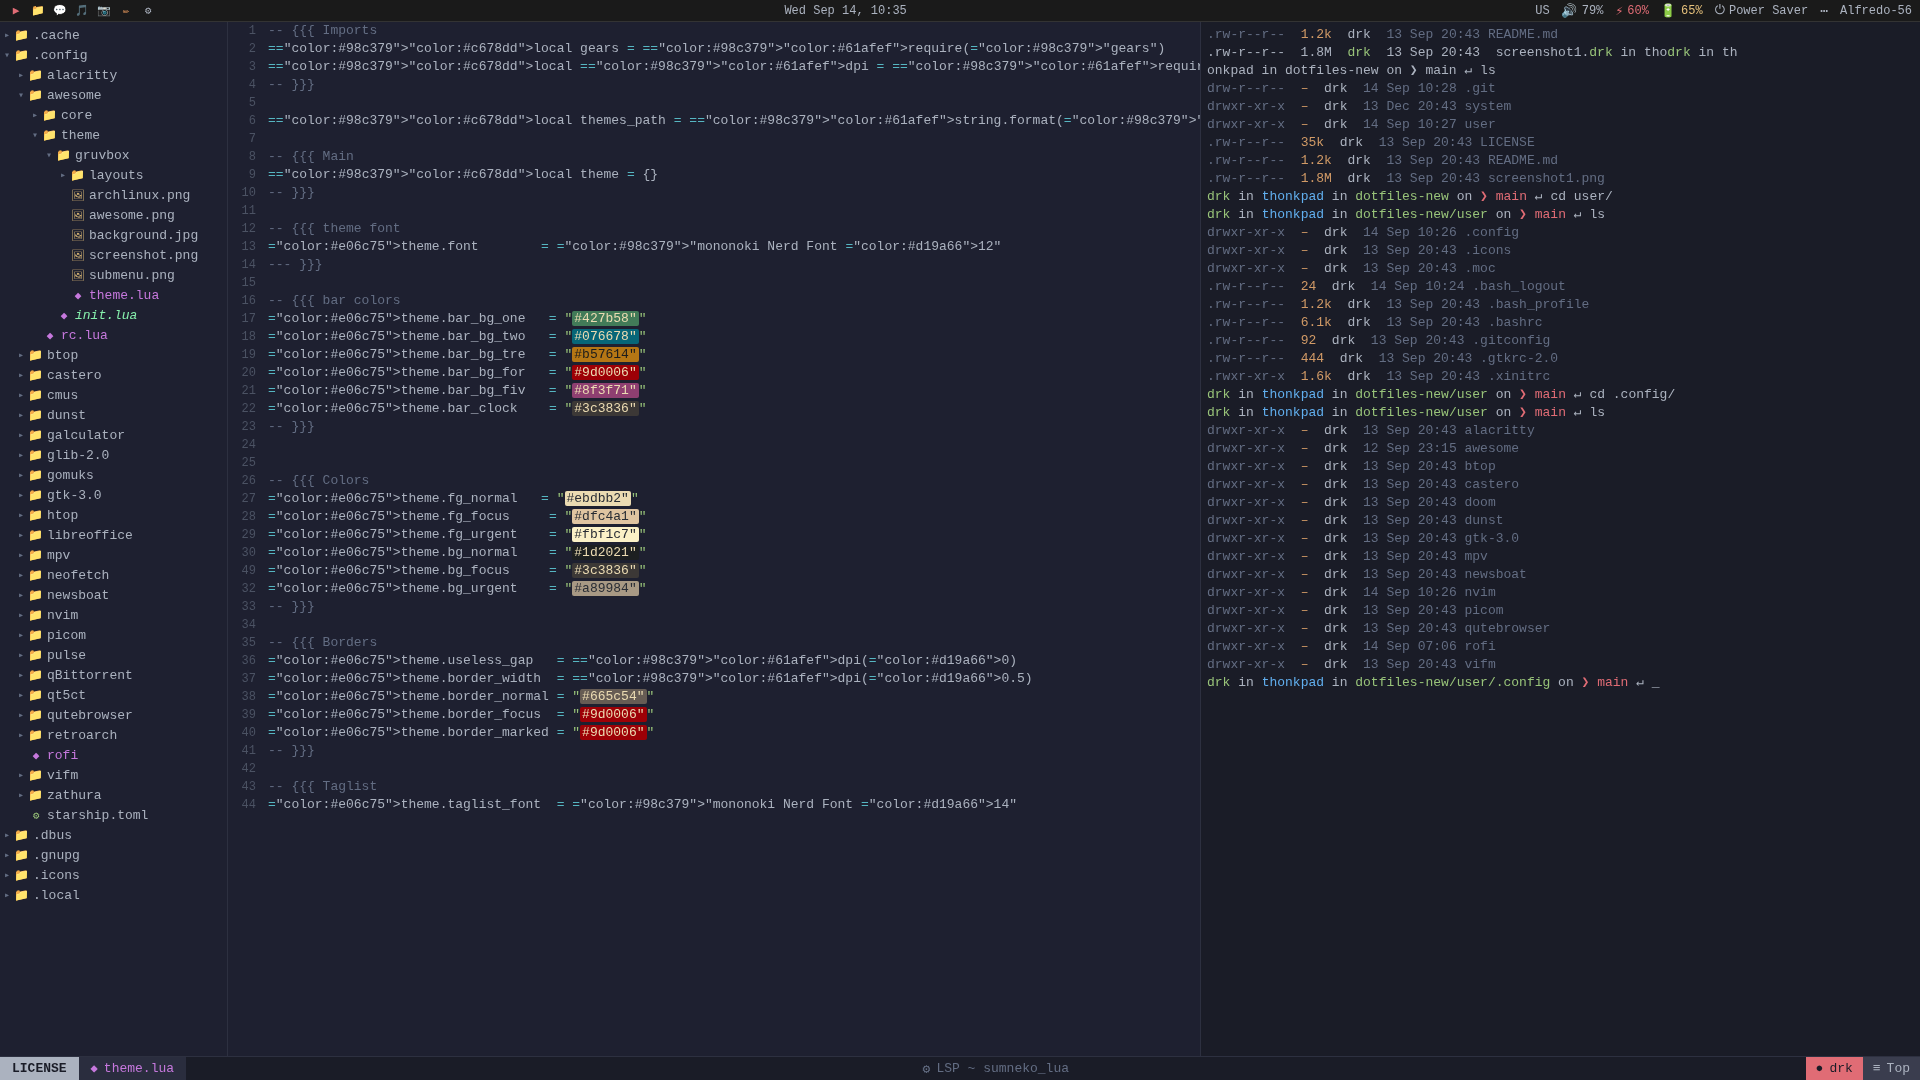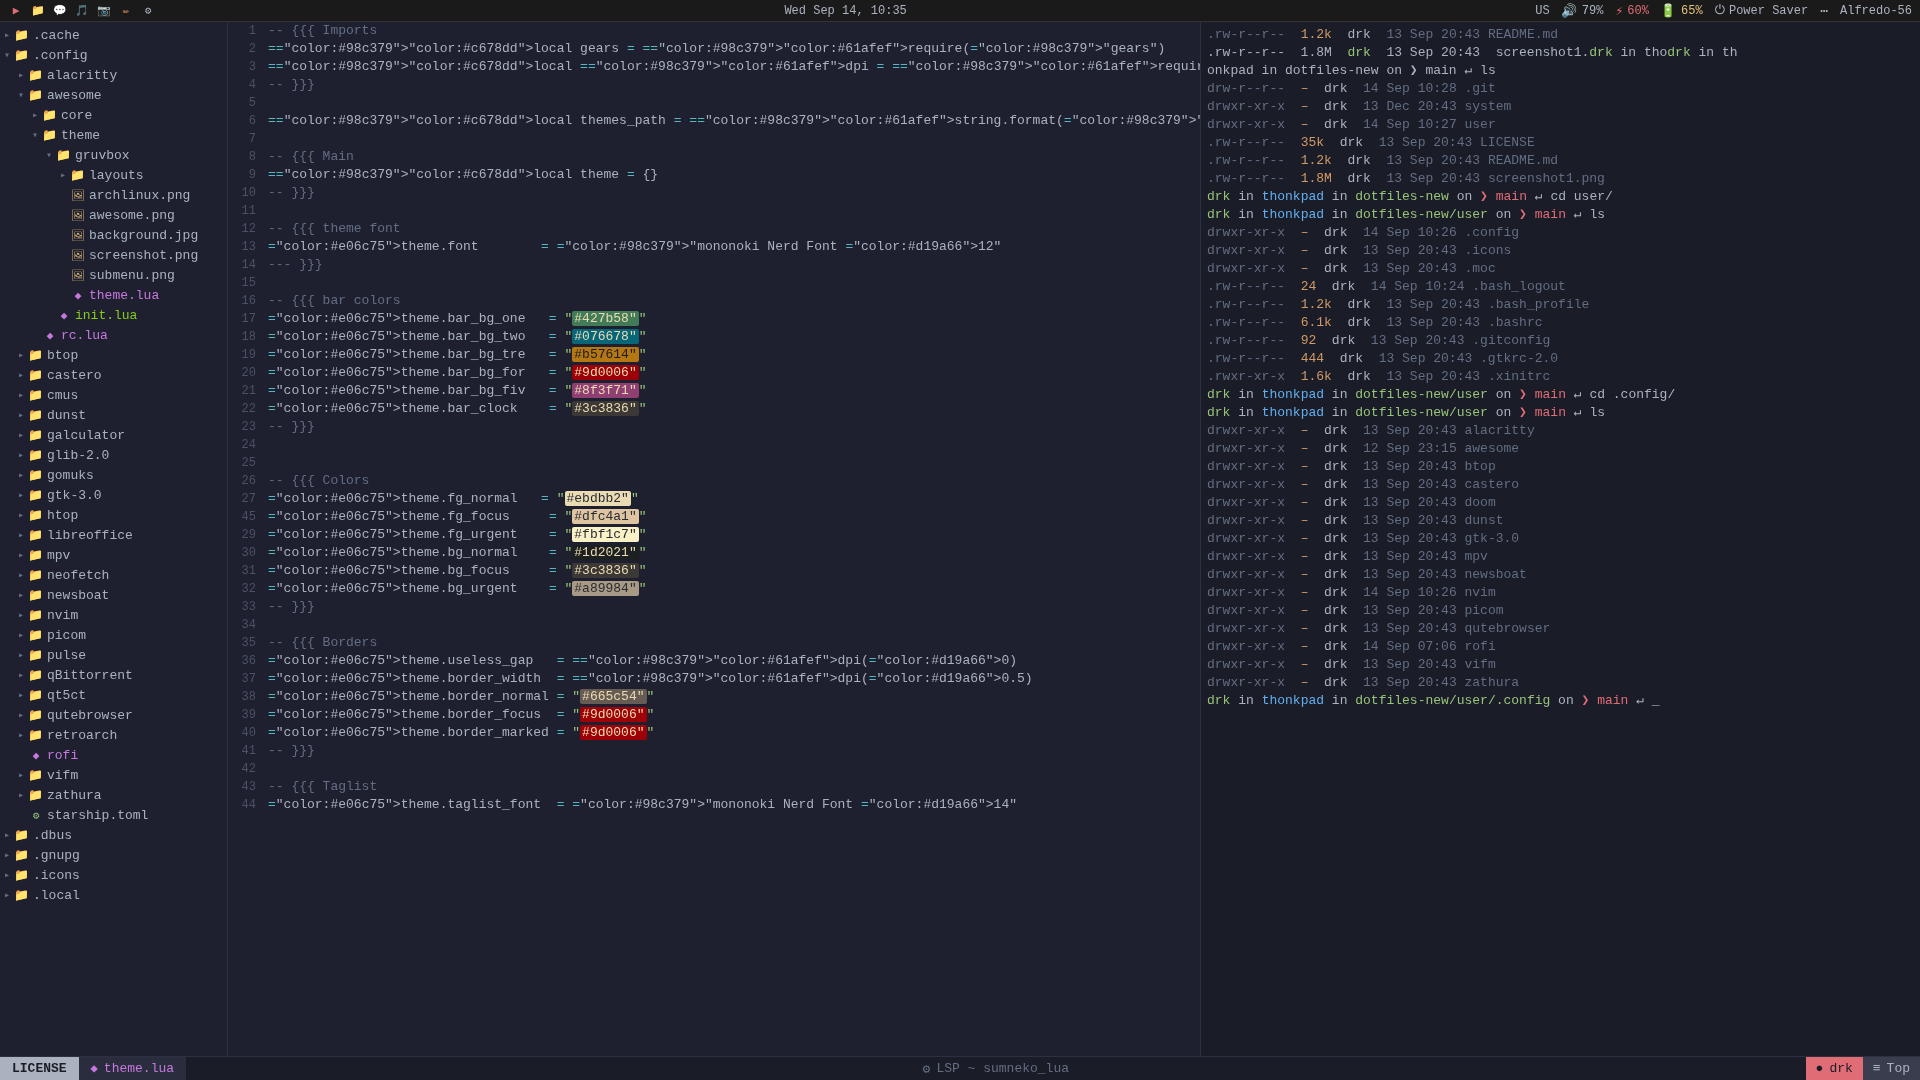--- a/index.html
+++ b/index.html
@@ -106,21 +106,21 @@
       text-align: center;
       margin-right: 3px;
     }
     .icon-folder { color: #61afef; font-size: 12px; }
     .icon-lua { color: #c678dd; font-size: 11px; }
     .icon-png { color: #e5c07b; font-size: 11px; }
     .icon-toml { color: #98c379; font-size: 11px; }
     .tree-label { color: #abb2bf; }
     .tree-label.selected { color: #e5c07b; }
     .tree-label.lua-file { color: #c678dd; }
-    .tree-label.init-lua { color: #84cc16; }
+    .tree-label.init-lua { color: #86efac; font-style: italic; }
 
     
     #editor-area {
       flex: 1;
       display: flex;
       flex-direction: column;
       background: #1e2030;
       overflow: hidden;
     }
 
@@ -651,33 +651,33 @@
         </div>
         <div class="code-line">
           <span class="line-num">26</span>
           <span class="line-content"><span style="color:#636d83">-- {{{ Colors</span></span>
         </div>
         <div class="code-line">
           <span class="line-num">27</span>
           <span class="line-content"><span><span style="color:#abb2bf"><span style<span="" style="color:#56b6c2">=</span>"color:#e06c75"&gt;theme.fg_normal</span>   <span style="color:#56b6c2">=</span> </span><span style="color: rgb(152, 195, 121);">"</span><span style="background: rgb(235, 219, 178); color: rgb(40, 44, 52); padding: 0px 2px; border-radius: 2px;">#ebdbb2"</span><span style="color: rgb(152, 195, 121);">"</span></span>
         </div>
         <div class="code-line">
-          <span class="line-num">45</span>
+          <span class="line-num">28</span>
           <span class="line-content"><span><span style="color:#abb2bf"><span style<span="" style="color:#56b6c2">=</span>"color:#e06c75"&gt;theme.fg_focus</span>     <span style="color:#56b6c2">=</span> </span><span style="color: rgb(152, 195, 121);">"</span><span style="background: rgb(223, 196, 161); color: rgb(40, 44, 52); padding: 0px 2px; border-radius: 2px;">#dfc4a1"</span><span style="color: rgb(152, 195, 121);">"</span></span>
         </div>
         <div class="code-line">
           <span class="line-num">29</span>
           <span class="line-content"><span><span style="color:#abb2bf"><span style<span="" style="color:#56b6c2">=</span>"color:#e06c75"&gt;theme.fg_urgent</span>    <span style="color:#56b6c2">=</span> </span><span style="color: rgb(152, 195, 121);">"</span><span style="background: rgb(251, 241, 199); color: rgb(40, 44, 52); padding: 0px 2px; border-radius: 2px;">#fbf1c7"</span><span style="color: rgb(152, 195, 121);">"</span></span>
         </div>
         <div class="code-line">
           <span class="line-num">30</span>
           <span class="line-content"><span><span style="color:#abb2bf"><span style<span="" style="color:#56b6c2">=</span>"color:#e06c75"&gt;theme.bg_normal</span>    <span style="color:#56b6c2">=</span> </span><span style="color: rgb(152, 195, 121);">"</span><span style="background: rgb(29, 32, 33); color: rgb(235, 219, 178); padding: 0px 2px; border-radius: 2px;">#1d2021"</span><span style="color: rgb(152, 195, 121);">"</span></span>
         </div>
         <div class="code-line">
-          <span class="line-num">31</span>
+          <span class="line-num">49</span>
           <span class="line-content"><span><span style="color:#abb2bf"><span style<span="" style="color:#56b6c2">=</span>"color:#e06c75"&gt;theme.bg_focus</span>     <span style="color:#56b6c2">=</span> </span><span style="color: rgb(152, 195, 121);">"</span><span style="background: rgb(60, 56, 54); color: rgb(235, 219, 178); padding: 0px 2px; border-radius: 2px;">#3c3836"</span><span style="color: rgb(152, 195, 121);">"</span></span>
         </div>
         <div class="code-line">
           <span class="line-num">32</span>
           <span class="line-content"><span><span style="color:#abb2bf"><span style<span="" style="color:#56b6c2">=</span>"color:#e06c75"&gt;theme.bg_urgent</span>    <span style="color:#56b6c2">=</span> </span><span style="color: rgb(152, 195, 121);">"</span><span style="background: rgb(168, 153, 132); color: rgb(40, 44, 52); padding: 0px 2px; border-radius: 2px;">#a89984"</span><span style="color: rgb(152, 195, 121);">"</span></span>
         </div>
         <div class="code-line">
           <span class="line-num">33</span>
           <span class="line-content"><span style="color:#636d83">-- }}}</span></span>
         </div>
@@ -759,21 +759,20 @@
       <div class="term-line"><span style="color:#636d83">drwxr-xr-x</span>  <span style="color:#d19a66">–</span>  <span style="color:#abb2bf">drk</span>  <span style="color:#636d83">13 Sep 20:43 doom</span>  <span style="color:#61afef"></span></div>
       <div class="term-line"><span style="color:#636d83">drwxr-xr-x</span>  <span style="color:#d19a66">–</span>  <span style="color:#abb2bf">drk</span>  <span style="color:#636d83">13 Sep 20:43 dunst</span>  <span style="color:#61afef"></span></div>
       <div class="term-line"><span style="color:#636d83">drwxr-xr-x</span>  <span style="color:#d19a66">–</span>  <span style="color:#abb2bf">drk</span>  <span style="color:#636d83">13 Sep 20:43 gtk-3.0</span>  <span style="color:#61afef"></span></div>
       <div class="term-line"><span style="color:#636d83">drwxr-xr-x</span>  <span style="color:#d19a66">–</span>  <span style="color:#abb2bf">drk</span>  <span style="color:#636d83">13 Sep 20:43 mpv</span>  <span style="color:#61afef"></span></div>
       <div class="term-line"><span style="color:#636d83">drwxr-xr-x</span>  <span style="color:#d19a66">–</span>  <span style="color:#abb2bf">drk</span>  <span style="color:#636d83">13 Sep 20:43 newsboat</span>  <span style="color:#61afef"></span></div>
       <div class="term-line"><span style="color:#636d83">drwxr-xr-x</span>  <span style="color:#d19a66">–</span>  <span style="color:#abb2bf">drk</span>  <span style="color:#636d83">14 Sep 10:26 nvim</span>  <span style="color:#61afef"></span></div>
       <div class="term-line"><span style="color:#636d83">drwxr-xr-x</span>  <span style="color:#d19a66">–</span>  <span style="color:#abb2bf">drk</span>  <span style="color:#636d83">13 Sep 20:43 picom</span>  <span style="color:#61afef"></span></div>
       <div class="term-line"><span style="color:#636d83">drwxr-xr-x</span>  <span style="color:#d19a66">–</span>  <span style="color:#abb2bf">drk</span>  <span style="color:#636d83">13 Sep 20:43 qutebrowser</span>  <span style="color:#61afef"></span></div>
       <div class="term-line"><span style="color:#636d83">drwxr-xr-x</span>  <span style="color:#d19a66">–</span>  <span style="color:#abb2bf">drk</span>  <span style="color:#636d83">14 Sep 07:06 rofi</span>  <span style="color:#61afef"></span></div>
       <div class="term-line"><span style="color:#636d83">drwxr-xr-x</span>  <span style="color:#d19a66">–</span>  <span style="color:#abb2bf">drk</span>  <span style="color:#636d83">13 Sep 20:43 vifm</span>  <span style="color:#61afef"></span></div>
-      <div class="term-line"><span style="color:#636d83">drwxr-xr-x</span>  <span style="color:#d19a66">–</span>  <span style="color:#abb2bf">drk</span>  <span style="color:#636d83">13 Sep 20:43 zathura</span>  <span style="color:#61afef"></span></div>
       <div class="term-line"><span style="color:#98c379">drk</span> in <span style="color:#61afef">thonkpad</span> in <span style="color:#98c379">dotfiles-new/user/.config</span> on <span style="color:#e06c75">❯</span> <span style="color:#e06c75">main</span> ↵ _</div>
     </div>
 
 </div>
 
 <div id="statusbar">
   <div class="sb-mode">LICENSE</div>
   <div class="sb-file">
     <span class="sb-file-icon">◆</span>
     <span style="color:#c678dd">theme.lua</span>

